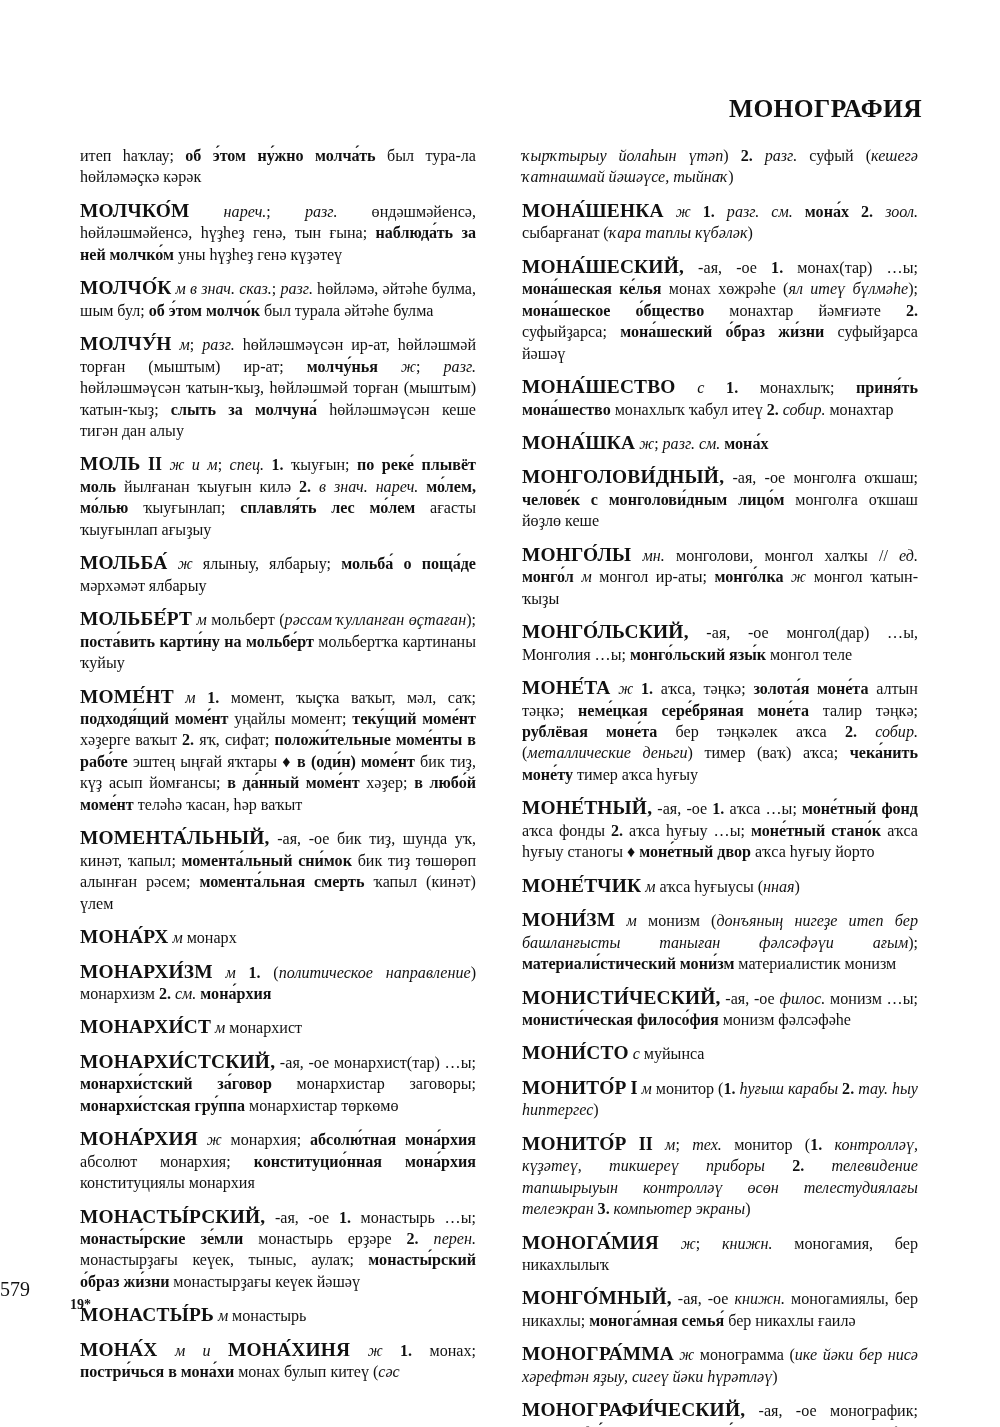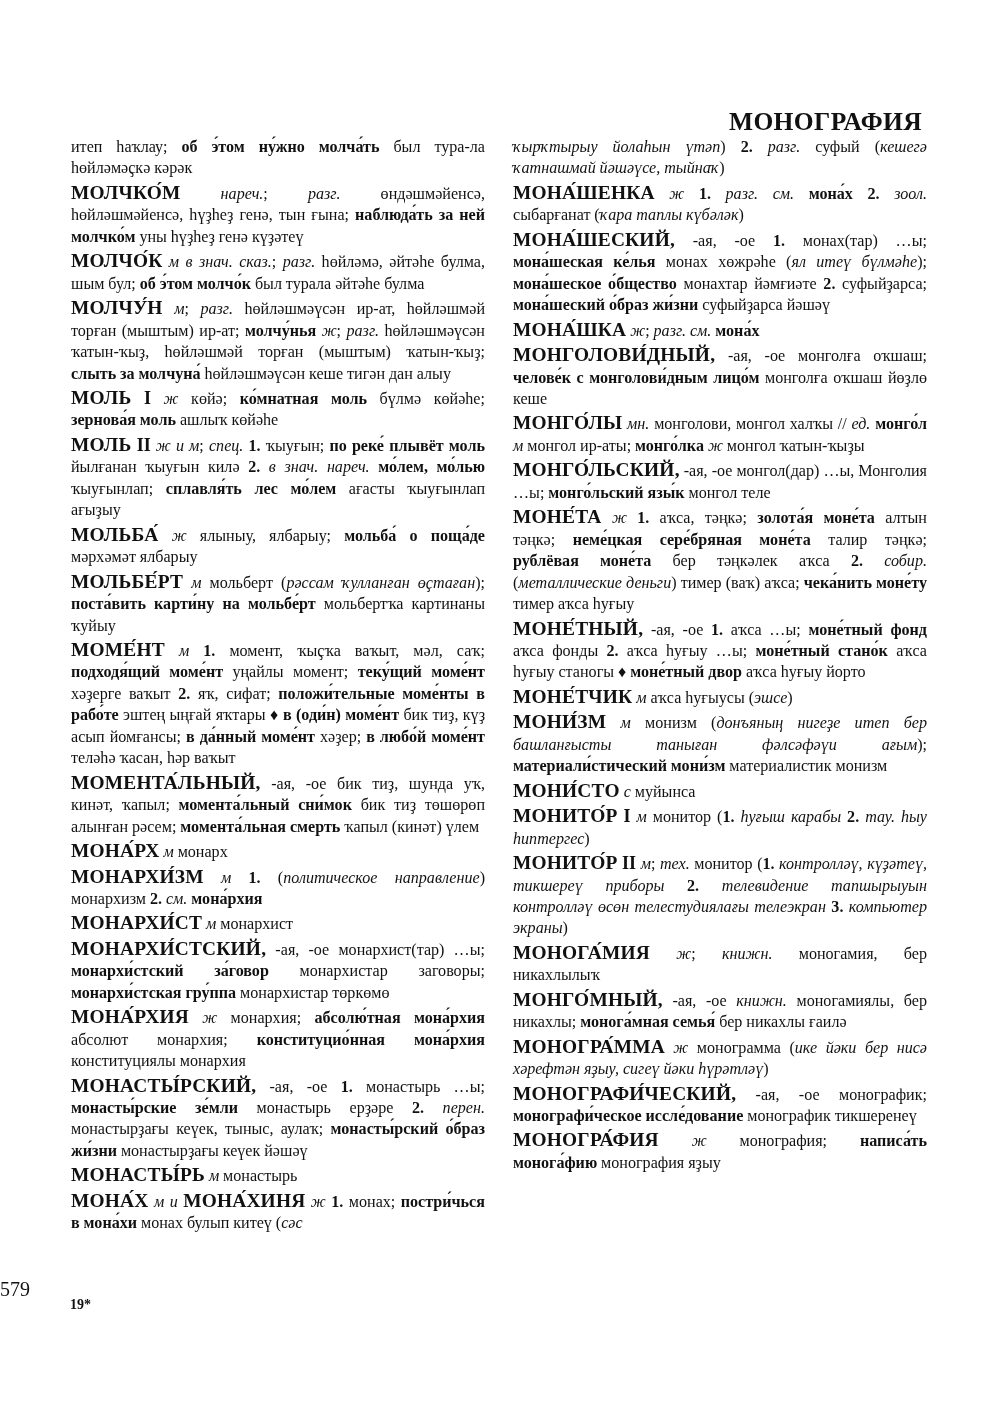--- a/index.html
+++ b/index.html
@@ -26,41 +26,40 @@
   .running-head {
     position: absolute;
     top: 96px;
     left: 70px;
     right: 78px;
     text-align: right;
     font-size: 25.5px;
     font-weight: bold;
     letter-spacing: 0.4px;
     line-height: 1;
-    margin-top: 13px;
   }
   .columns {
     position: absolute;
     top: 133px;
     left: 68px;
     width: 862px;
     display: flex;
     gap: 22px;
   }
   .col {
     width: 420px;
     font-size: 16.1px;
     line-height: 21.45px;
     text-align: justify;
     text-justify: inter-word;
     hyphens: manual;
     word-spacing: -0.1px;
   }
   .col p {
-    margin: 3px;
+    margin: 12px;
     text-indent: 0;
   }
   .entry {
     text-indent: 25px;
   }
   .cont {
     text-indent: 0;
   }
   
   .hw {
@@ -110,47 +109,48 @@
 <div class="page">
 
   <div class="running-head">МОНОГРАФИЯ</div>
 
   <div class="columns">
     <div class="col" id="col-left">
         <p class="cont"><span>итеп һаҡлау; </span><span class="b">об э́том ну́жно молча́ть</span><span> был тура-ла һөйләмәҫкә кәрәк</span></p>
         <p class="entry"><span class="hw">МОЛЧКО́М</span><span class="i"> нареч.</span><span>; </span><span class="i">разг.</span><span> өндәшмәйенсә, һөйләшмәйенсә, һүҙһеҙ генә, тын ғына; </span><span class="b">наблюда́ть за ней молчко́м</span><span> уны һүҙһеҙ генә күҙәтеү</span></p>
         <p class="entry"><span class="hw">МОЛЧО́К</span><span class="i"> м в знач. сказ.</span><span>; </span><span class="i">разг.</span><span> һөйләмә, әйтәһе булма, шым бул; </span><span class="b">об э́том молчо́к</span><span> был турала әйтәһе булма</span></p>
         <p class="entry"><span class="hw">МОЛЧУ́Н</span><span class="i"> м</span><span>; </span><span class="i">разг.</span><span> һөйләшмәүсән ир-ат, һөйләшмәй торған (мыштым) ир-ат; </span><span class="b">молчу́нья</span><span class="i"> ж</span><span>; </span><span class="i">разг.</span><span> һөйләшмәүсән ҡатын-ҡыҙ, һөйләшмәй торған (мыштым) ҡатын-ҡыҙ; </span><span class="b">слыть за молчуна́</span><span> һөйләшмәүсән кеше тигән дан алыу</span></p>
-        <p class="entry"><span class="hw">МОЛЬ</span><span> </span><span class="rn">I</span><span class="i"> ж</span><span> көйә; </span><span class="b">ко́мнатная моль</span><span> бүлмә көйәһе; </span><span class="b">зернова́я моль</span><span> ашлыҡ көйәһе</span></p>
         <p class="entry"><span class="hw">МОЛЬ</span><span> </span><span class="rn">II</span><span class="i"> ж и м</span><span>; </span><span class="i">спец.</span><span> </span><span class="num">1.</span><span> ҡыуғын; </span><span class="b">по реке́ плывёт моль</span><span> йылғанан ҡыуғын килә </span><span class="num">2.</span><span class="i"> в знач. нареч.</span><span> </span><span class="b">мо́лем, мо́лью</span><span> ҡыуғынлап; </span><span class="b">сплавля́ть лес мо́лем</span><span> ағасты ҡыуғынлап ағыҙыу</span></p>
         <p class="entry"><span class="hw">МОЛЬБА́</span><span class="i"> ж</span><span> ялыныу, ялбарыу; </span><span class="b">мольба́ о поща́де</span><span> мәрхәмәт ялбарыу</span></p>
         <p class="entry"><span class="hw">МОЛЬБЕ́РТ</span><span class="i"> м</span><span> мольберт (</span><span class="i">рәссам ҡулланған өҫтаған</span><span>); </span><span class="b">поста́вить карти́ну на мольбе́рт</span><span> мольбертҡа картинаны ҡуйыу</span></p>
         <p class="entry"><span class="hw">МОМЕ́НТ</span><span class="i"> м</span><span> </span><span class="num">1.</span><span> момент, ҡыҫҡа ваҡыт, мәл, саҡ; </span><span class="b">подходя́щий моме́нт</span><span> уңайлы момент; </span><span class="b">теку́щий моме́нт</span><span> хәҙерге ваҡыт </span><span class="num">2.</span><span> яҡ, сифат; </span><span class="b">положи́тельные моме́нты в рабо́те</span><span> эштең ыңғай яҡтары </span><span class="dia">♦</span><span> </span><span class="b">в (оди́н) моме́нт</span><span> бик тиҙ, күҙ асып йомғансы; </span><span class="b">в да́нный моме́нт</span><span> хәҙер; </span><span class="b">в любо́й моме́нт</span><span> теләһә ҡасан, һәр ваҡыт</span></p>
         <p class="entry"><span class="hw">МОМЕНТА́ЛЬНЫЙ,</span><span> -ая, -ое бик тиҙ, шунда уҡ, кинәт, ҡапыл; </span><span class="b">момента́льный сни́мок</span><span> бик тиҙ төшөрөп алынған рәсем; </span><span class="b">момента́льная смерть</span><span> ҡапыл (кинәт) үлем</span></p>
         <p class="entry"><span class="hw">МОНА́РХ</span><span class="i"> м</span><span> монарх</span></p>
         <p class="entry"><span class="hw">МОНАРХИ́ЗМ</span><span class="i"> м</span><span> </span><span class="num">1.</span><span> (</span><span class="i">политическое направление</span><span>) монархизм </span><span class="num">2.</span><span class="i"> см.</span><span> </span><span class="b">мона́рхия</span></p>
         <p class="entry"><span class="hw">МОНАРХИ́СТ</span><span class="i"> м</span><span> монархист</span></p>
         <p class="entry"><span class="hw">МОНАРХИ́СТСКИЙ,</span><span> -ая, -ое монархист(тар) …ы; </span><span class="b">монархи́стский за́говор</span><span> монархистар заговоры; </span><span class="b">монархи́стская гру́ппа</span><span> монархистар төркөмө</span></p>
         <p class="entry"><span class="hw">МОНА́РХИЯ</span><span class="i"> ж</span><span> монархия; </span><span class="b">абсолю́тная мона́рхия</span><span> абсолют монархия; </span><span class="b">конституцио́нная мона́рхия</span><span> конституциялы монархия</span></p>
         <p class="entry"><span class="hw">МОНАСТЫ́РСКИЙ,</span><span> -ая, -ое </span><span class="num">1.</span><span> монастырь …ы; </span><span class="b">монасты́рские зе́мли</span><span> монастырь ерҙәре </span><span class="num">2.</span><span class="i"> перен.</span><span> монастырҙағы кеүек, тыныс, аулаҡ; </span><span class="b">монасты́рский о́браз жи́зни</span><span> монастырҙағы кеүек йәшәү</span></p>
         <p class="entry"><span class="hw">МОНАСТЫ́РЬ</span><span class="i"> м</span><span> монастырь</span></p>
         <p class="entry"><span class="hw">МОНА́Х</span><span class="i"> м и </span><span class="hw">МОНА́ХИНЯ</span><span class="i"> ж</span><span> </span><span class="num">1.</span><span> монах; </span><span class="b">постри́чься в мона́хи</span><span> монах булып китеү (</span><span class="i">сәс</span></p>
       </div>
     <div class="col" id="col-right">
         <p class="cont"><span class="i">ҡырҡтырыу йолаһын үтәп</span><span>) </span><span class="num">2.</span><span class="i"> разг.</span><span> суфый (</span><span class="i">кешегә ҡатнашмай йәшәүсе, тыйнаҡ</span><span>)</span></p>
         <p class="entry"><span class="hw">МОНА́ШЕНКА</span><span class="i"> ж</span><span> </span><span class="num">1.</span><span class="i"> разг. см.</span><span> </span><span class="b">мона́х</span><span> </span><span class="num">2.</span><span class="i"> зоол.</span><span> сыбарғанат (</span><span class="i">ҡара таплы күбәләк</span><span>)</span></p>
         <p class="entry"><span class="hw">МОНА́ШЕСКИЙ,</span><span> -ая, -ое </span><span class="num">1.</span><span> монах(тар) …ы; </span><span class="b">мона́шеская ке́лья</span><span> монах хөжрәһе (</span><span class="i">ял итеү бүлмәһе</span><span>); </span><span class="b">мона́шеское о́бщество</span><span> монахтар йәмғиәте </span><span class="num">2.</span><span> суфыйҙарса; </span><span class="b">мона́шеский о́браз жи́зни</span><span> суфыйҙарса йәшәү</span></p>
+        <p class="entry"><span class="hw">МОНА́ШЕСТВО</span><span class="i"> с</span><span> </span><span class="num">1.</span><span> монахлыҡ; </span><span class="b">приня́ть мона́шество</span><span> монахлыҡ ҡабул итеү </span><span class="num">2.</span><span class="i"> собир.</span><span> монахтар</span></p>
         <p class="entry"><span class="hw">МОНА́ШКА</span><span class="i"> ж</span><span>; </span><span class="i">разг. см.</span><span> </span><span class="b">мона́х</span></p>
         <p class="entry"><span class="hw">МОНГОЛОВИ́ДНЫЙ,</span><span> -ая, -ое монголға оҡшаш; </span><span class="b">челове́к с монголови́дным лицо́м</span><span> монголға оҡшаш йөҙлө кеше</span></p>
         <p class="entry"><span class="hw">МОНГО́ЛЫ</span><span class="i"> мн.</span><span> монголови, монгол халҡы </span><span>//</span><span class="i"> ед.</span><span> </span><span class="b">монго́л</span><span class="i"> м</span><span> монгол ир-аты; </span><span class="b">монго́лка</span><span class="i"> ж</span><span> монгол ҡатын-ҡыҙы</span></p>
         <p class="entry"><span class="hw">МОНГО́ЛЬСКИЙ,</span><span> -ая, -ое монгол(дар) …ы, Монголия …ы; </span><span class="b">монго́льский язы́к</span><span> монгол теле</span></p>
         <p class="entry"><span class="hw">МОНЕ́ТА</span><span class="i"> ж</span><span> </span><span class="num">1.</span><span> аҡса, тәңкә; </span><span class="b">золота́я моне́та</span><span> алтын тәңкә; </span><span class="b">неме́цкая сере́бряная моне́та</span><span> талир тәңкә; </span><span class="b">рублёвая моне́та</span><span> бер тәңкәлек аҡса </span><span class="num">2.</span><span class="i"> собир.</span><span> (</span><span class="i">металлические деньги</span><span>) тимер (ваҡ) аҡса; </span><span class="b">чека́нить моне́ту</span><span> тимер аҡса һуғыу</span></p>
         <p class="entry"><span class="hw">МОНЕ́ТНЫЙ,</span><span> -ая, -ое </span><span class="num">1.</span><span> аҡса …ы; </span><span class="b">моне́тный фонд</span><span> аҡса фонды </span><span class="num">2.</span><span> аҡса һуғыу …ы; </span><span class="b">моне́тный стано́к</span><span> аҡса һуғыу станогы </span><span class="dia">♦</span><span> </span><span class="b">моне́тный двор</span><span> аҡса һуғыу йорто</span></p>
-        <p class="entry"><span class="hw">МОНЕ́ТЧИК</span><span class="i"> м</span><span> аҡса һуғыусы (</span><span class="i">эшсе</span><span>)</span></p>
+        <p class="entry"><span class="hw">МОНЕ́ТЧИК</span><span class="i"> м</span><span> аҡса һуғыусы (</span><span class="i">нная</span><span>)</span></p>
         <p class="entry"><span class="hw">МОНИ́ЗМ</span><span class="i"> м</span><span> монизм (</span><span class="i">донъяның нигеҙе итеп бер башланғысты таныған фәлсәфәүи ағым</span><span>); </span><span class="b">материали́стический мони́зм</span><span> материалистик монизм</span></p>
+        <p class="entry"><span class="hw">МОНИСТИ́ЧЕСКИЙ,</span><span> -ая, -ое </span><span class="i">филос.</span><span> монизм …ы; </span><span class="b">монисти́ческая филосо́фия</span><span> монизм фәлсәфәһе</span></p>
         <p class="entry"><span class="hw">МОНИ́СТО</span><span class="i"> с</span><span> муйынса</span></p>
         <p class="entry"><span class="hw">МОНИТО́Р</span><span> </span><span class="rn">I</span><span class="i"> м</span><span> монитор (</span><span class="num">1.</span><span class="i"> һуғыш карабы</span><span> </span><span class="num">2.</span><span class="i"> тау. һыу һиптергес</span><span>)</span></p>
         <p class="entry"><span class="hw">МОНИТО́Р</span><span> </span><span class="rn">II</span><span class="i"> м</span><span>; </span><span class="i">тех.</span><span> монитор (</span><span class="num">1.</span><span class="i"> контролләү, күҙәтеү, тикшереү приборы</span><span> </span><span class="num">2.</span><span class="i"> телевидение тапшырыуын контролләү өсөн телестудиялағы телеэкран</span><span> </span><span class="num">3.</span><span class="i"> компьютер экраны</span><span>)</span></p>
         <p class="entry"><span class="hw">МОНОГА́МИЯ</span><span class="i"> ж</span><span>; </span><span class="i">книжн.</span><span> моногамия, бер никахлылыҡ</span></p>
         <p class="entry"><span class="hw">МОНГО́МНЫЙ,</span><span> -ая, -ое </span><span class="i">книжн.</span><span> моногамиялы, бер никахлы; </span><span class="b">монога́мная семья́</span><span> бер никахлы ғаилә</span></p>
         <p class="entry"><span class="hw">МОНОГРА́ММА</span><span class="i"> ж</span><span> монограмма (</span><span class="i">ике йәки бер нисә хәрефтән яҙыу, сигеү йәки һүрәтләү</span><span>)</span></p>
         <p class="entry"><span class="hw">МОНОГРАФИ́ЧЕСКИЙ,</span><span> -ая, -ое монографик; </span><span class="b">монографи́ческое иссле́дование</span><span> монографик тикшеренеү</span></p>
         <p class="entry"><span class="hw">МОНОГРА́ФИЯ</span><span class="i"> ж</span><span> монография; </span><span class="b">написа́ть монога́фию</span><span> монография яҙыу</span></p>
       </div>
   </div>

